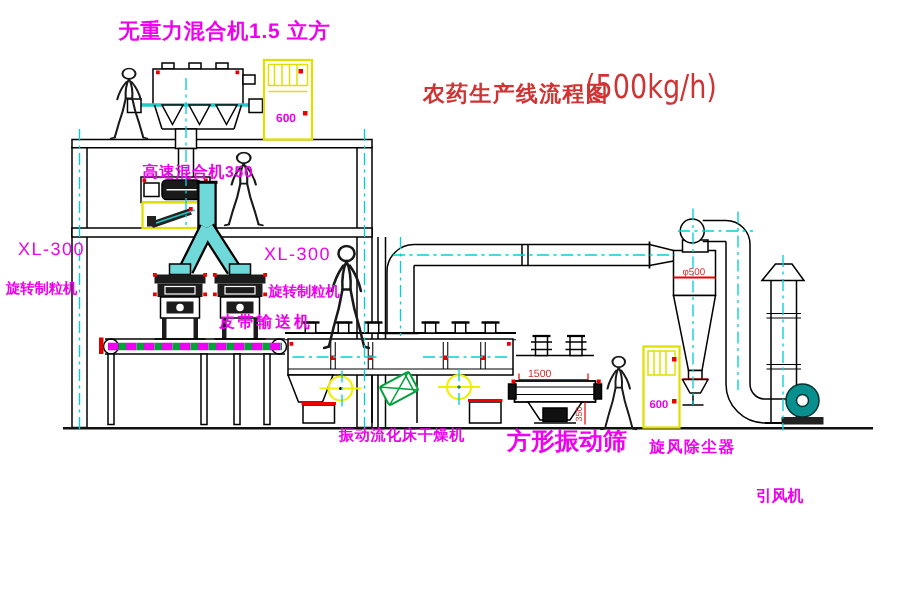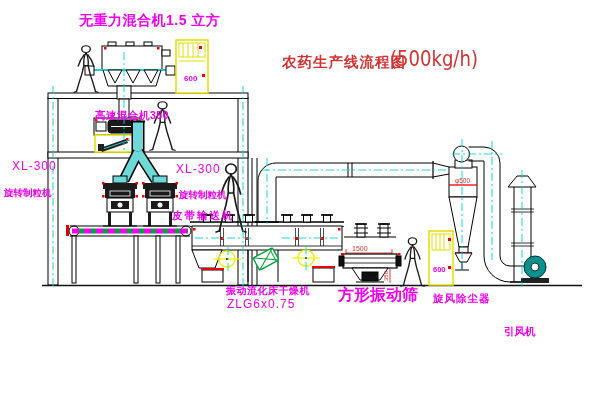--- a/index.html
+++ b/index.html
@@ -9,21 +9,21 @@
   .lbl{position:absolute;color:#ef00ef;white-space:nowrap;line-height:1;font-weight:700;}
   .lbl-sm{font-size:9.5px;}
   .lbl-md{font-size:10.5px;}
   .model{font-weight:400;font-size:12px;letter-spacing:1px;color:#ef00ef;}
   #lbl-gravity{left:79px;top:13px;font-size:14px;letter-spacing:.5px;}
   #lbl-hsm{left:47px;top:110px;font-size:10.5px;letter-spacing:.5px;padding-left:48px;}
   #lbl-xl-left{left:12px;top:159px;}
   #lbl-gran-left{left:4px;top:188px;}
   #lbl-xl-right{left:176px;top:162px;}
   #lbl-gran-right{left:179px;top:190px;}
-  #lbl-belt{left:146px;top:210px;letter-spacing:2px;margin-left:26px;}
+  #lbl-belt{left:146px;top:210px;letter-spacing:2px;}
   #lbl-dryer-name{left:226px;top:286px;font-size:10px;letter-spacing:.5px;}
   #lbl-dryer-model{left:227px;top:297px;}
   #lbl-sieve-name{left:338px;top:287px;font-size:16px;}
   #lbl-sieve-model{left:334px;top:297px;letter-spacing:.5px;}
   #lbl-cyclone{left:433px;top:293px;letter-spacing:1px;}
   #lbl-fan{left:504px;top:294px;margin-top:32px;}
   #title-cn{position:absolute;left:282px;top:53px;font-size:14.5px;font-weight:600;
             color:#cf3333;letter-spacing:1px;white-space:nowrap;}
   #title-cap{position:absolute;left:390px;top:46px;font-size:22px;font-weight:400;
              color:#cf3333;white-space:nowrap;transform:scaleX(.82);transform-origin:left top;
@@ -342,18 +342,17 @@
 <div id="title-cap">(500kg/h)</div>
 
 <div class="lbl" id="lbl-gravity">无重力混合机1.5 立方</div>
 <div class="lbl" id="lbl-hsm">高速混合机350</div>
 <div class="model" style="position:absolute" id="lbl-xl-left">XL-300</div>
 <div class="lbl lbl-sm" id="lbl-gran-left">旋转制粒机</div>
 <div class="model" style="position:absolute" id="lbl-xl-right">XL-300</div>
 <div class="lbl lbl-sm" id="lbl-gran-right">旋转制粒机</div>
 <div class="lbl lbl-md" id="lbl-belt">皮带输送机</div>
 <div class="lbl" id="lbl-dryer-name">振动流化床干燥机</div>
-<div class="model" style="position:absolute" id="lbl-dryer-model">ZLG6x0.75</div>
 <div class="lbl" id="lbl-sieve-name">方形振动筛</div>
 <div class="lbl lbl-md" id="lbl-cyclone">旋风除尘器</div>
 <div class="lbl lbl-md" id="lbl-fan">引风机</div>
 
 </div>
 
 </body></html>

